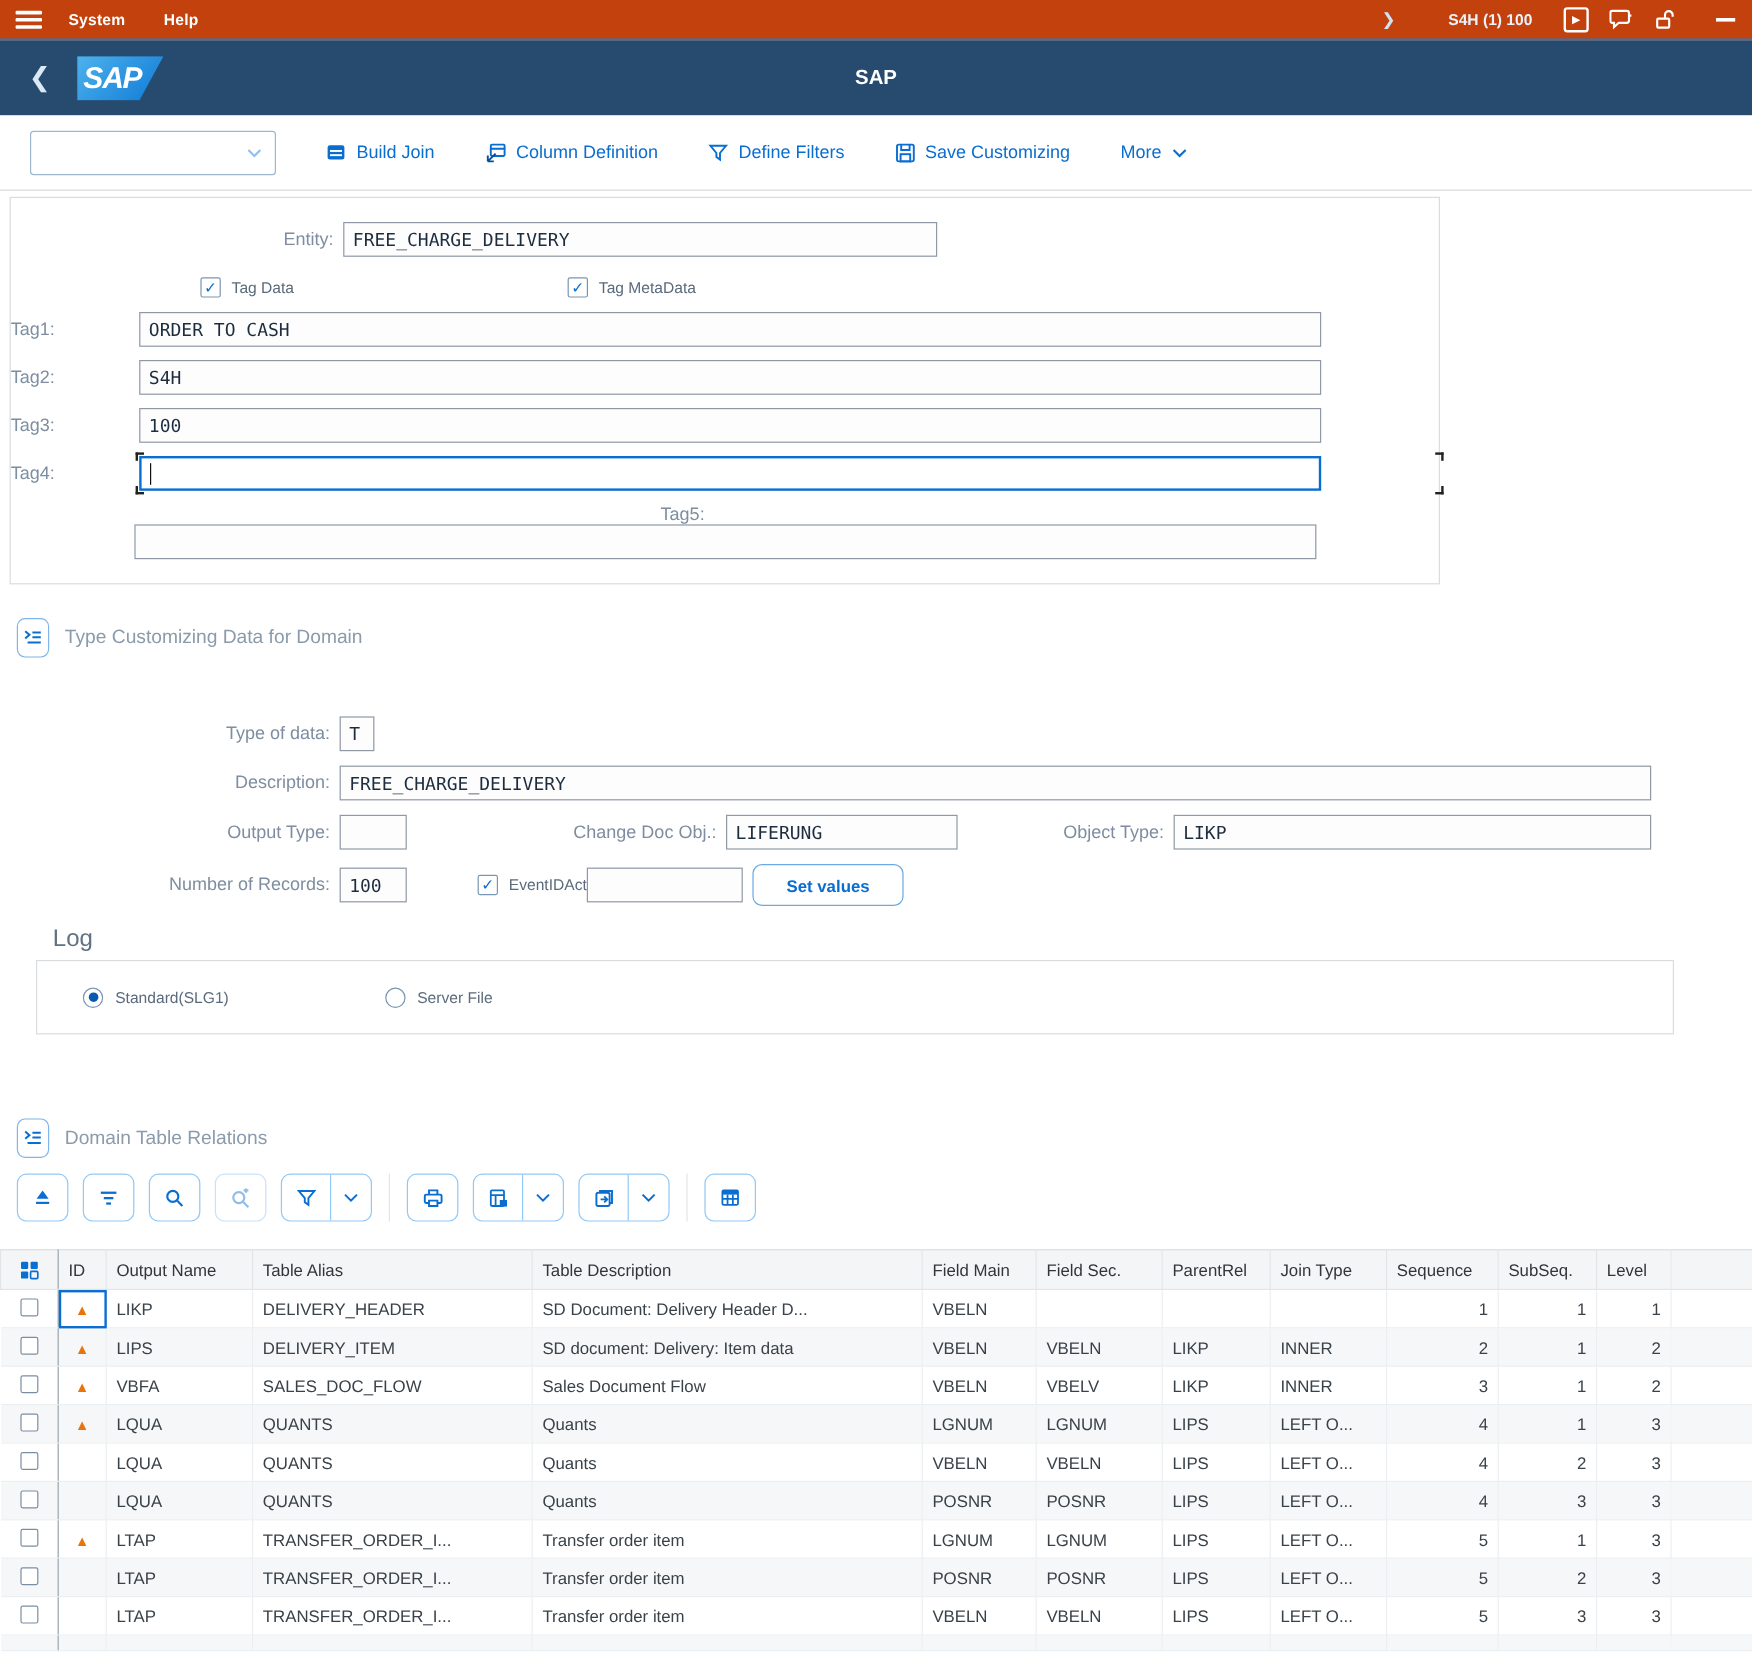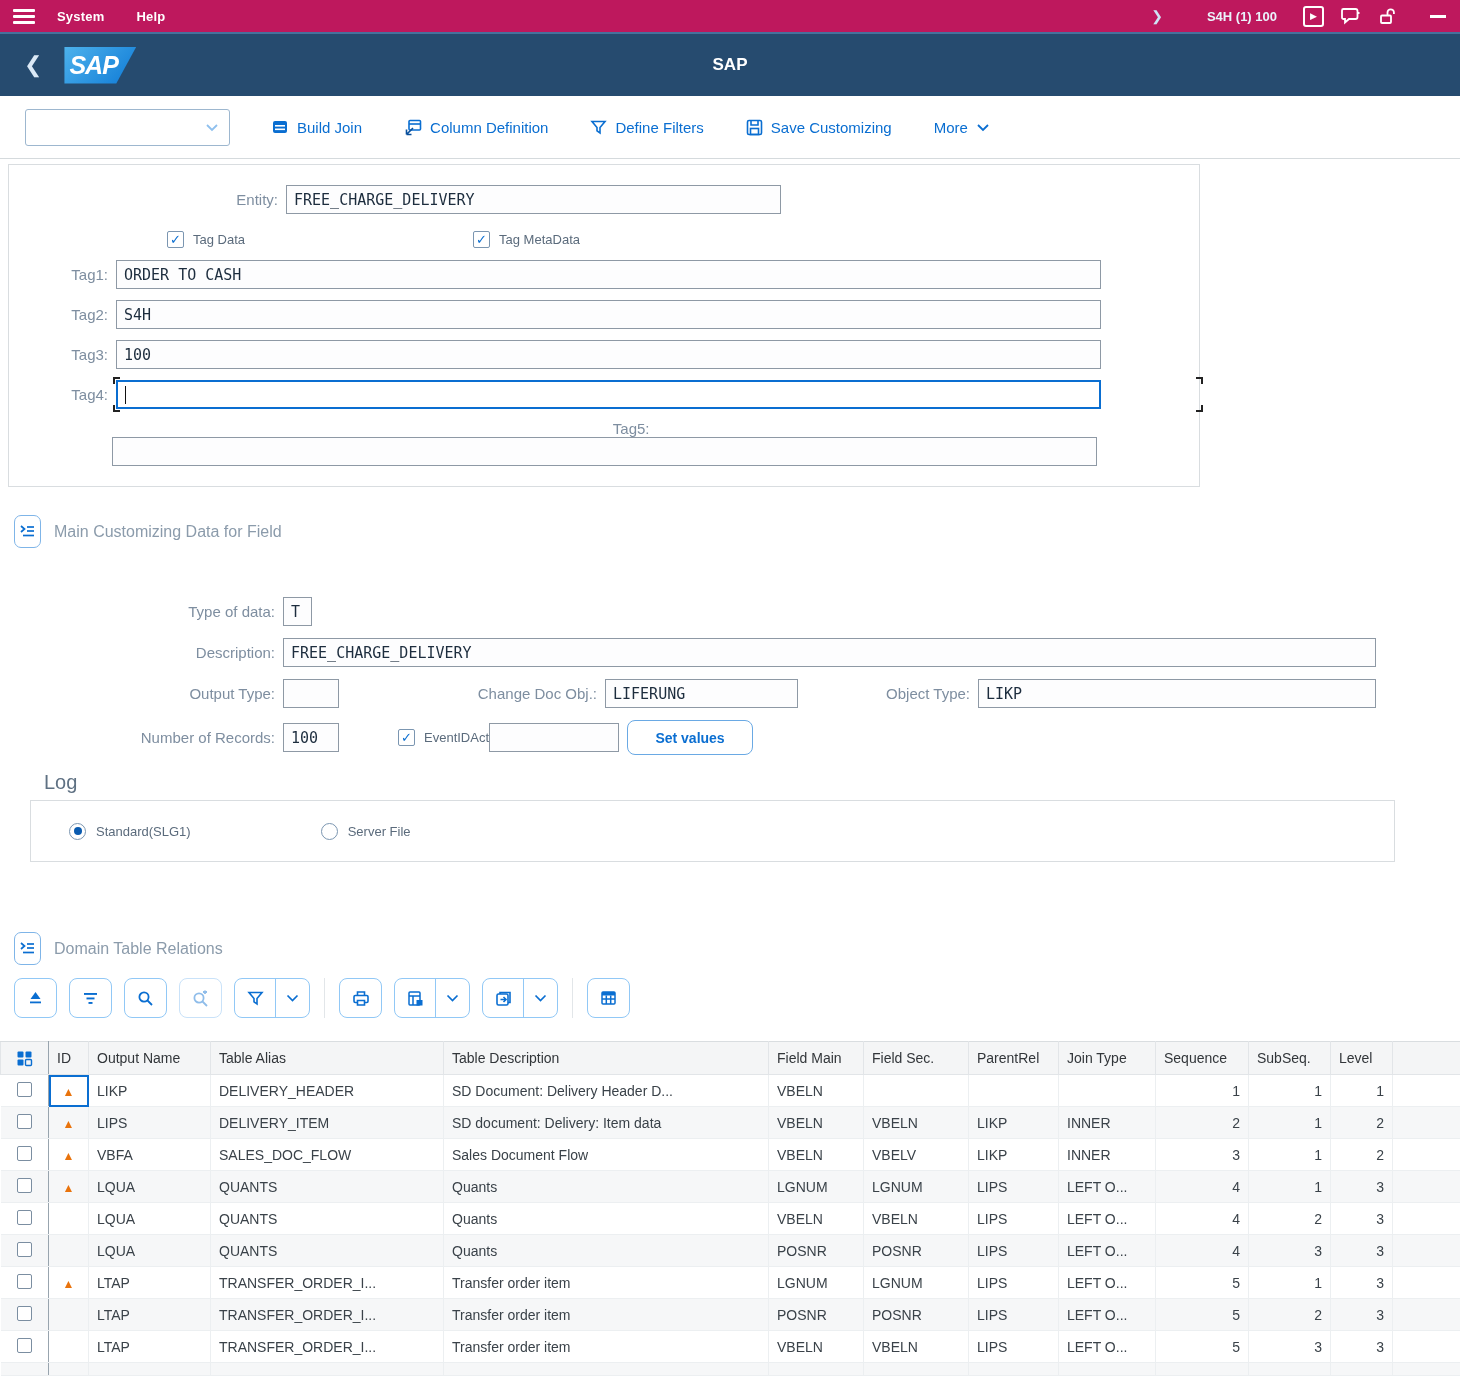--- a/index.html
+++ b/index.html
@@ -3,21 +3,21 @@
 <meta charset="utf-8">
 <style>
   * { box-sizing: border-box; }
   html,body { margin:0; padding:0; }
   body {
     width:1460px; min-height:1386px; background:#fff;
     font-family:"Liberation Sans", sans-serif; color:#32363a;
   }
   
   .menubar {
-    height:34px; background:#be185d; border-bottom:2px solid #47719c;
+    height:34px; background:#c2410c; border-bottom:2px solid #47719c;
     display:flex; align-items:center; color:#fff;
   }
   .burger { width:22px; height:15px; margin:0 22px 0 13px; display:flex; flex-direction:column; justify-content:space-between; cursor:pointer; }
   .burger span { display:block; height:3px; background:#fff; border-radius:1px; }
   .menu-item { font-size:13px; font-weight:700; margin-right:32px; cursor:pointer; letter-spacing:.2px; }
   .menubar-right { margin-left:auto; display:flex; align-items:center; gap:16px; padding-right:14px; }
   .mb-chev { font-size:14px; color:#cfe3f5; cursor:pointer; margin-right:28px; }
   .sys-status { font-size:13px; font-weight:700; color:#eaf3fb; margin-right:10px; }
   .mb-icon { width:21px; height:21px; display:flex; align-items:center; justify-content:center; cursor:pointer; }
   .play-box { border:2px solid #fff; border-radius:3px; font-size:9px; color:#fff; }
@@ -54,21 +54,21 @@
   }
   .entity-row { display:flex; align-items:center; }
   .entity-row .field-label { width:277px; text-align:right; padding-right:8px; }
   .entity-row .gui-input { width:495px; }
   .check-row { display:flex; align-items:center; margin:17px 0 12px 158px; }
   .cb { width:17px; height:17px; border:1px solid #7b96b1; border-radius:2px; background:#fff; color:#0a6ed1;
         font-size:13px; line-height:15px; text-align:center; cursor:pointer; flex:0 0 auto; }
   .cb-label { font-size:13px; color:#5b6b7c; margin-left:9px; cursor:pointer; }
   .cb2 { margin-left:228px; }
   .tag-row { display:flex; align-items:center; margin-bottom:11px; position:relative; }
-  .tag-row .field-label { width:107px; text-align:right; padding-right:8px; }
+  .tag-row .field-label { width:107px; text-align:left; padding-right:8px; }
   .tag-row .gui-input { width:985px; }
   .tag-row.focused .gui-input { border:2px solid #0a6ed1; background:#fff; }
   .caret { width:1px; height:18px; background:#111; display:inline-block; }
   .corner { position:absolute; width:7px; height:7px; }
   .corner.tl { left:104px; top:-3px; border-left:2px solid #222; border-top:2px solid #222; }
   .corner.bl { left:104px; bottom:-3px; border-left:2px solid #222; border-bottom:2px solid #222; }
   .corner.tr { right:-4px; top:-3px; border-right:2px solid #222; border-top:2px solid #222; }
   .corner.br { right:-4px; bottom:-3px; border-right:2px solid #222; border-bottom:2px solid #222; }
   
   .sect { display:flex; align-items:center; gap:13px; margin:28px 0 0 14px; }
@@ -267,21 +267,21 @@
 
 <div class="sect">
   <div class="sect-icon">
     <svg width="17" height="15" viewBox="0 0 17 15" fill="none" stroke="#0a6ed1" stroke-width="1.7">
       <path d="M2 2 L5.5 5 L2 8"></path>
         <path d="M8 3 H15"></path>
         <path d="M8 7 H15"></path>
         <path d="M4 11.5 H15"></path>
     </svg>
   </div>
-  <div class="sect-title">Main Customizing Data for Field</div>
+  <div class="sect-title">Type Customizing Data for Domain</div>
 </div>
 
 <div class="form">
   <div class="frow">
     <div class="field-label lab-a">Type of data:</div>
     <div class="gui-input in-tiny">T</div>
   </div>
   <div class="frow">
     <div class="field-label lab-a">Description:</div>
     <div class="gui-input in-wide">FREE_CHARGE_DELIVERY</div>

